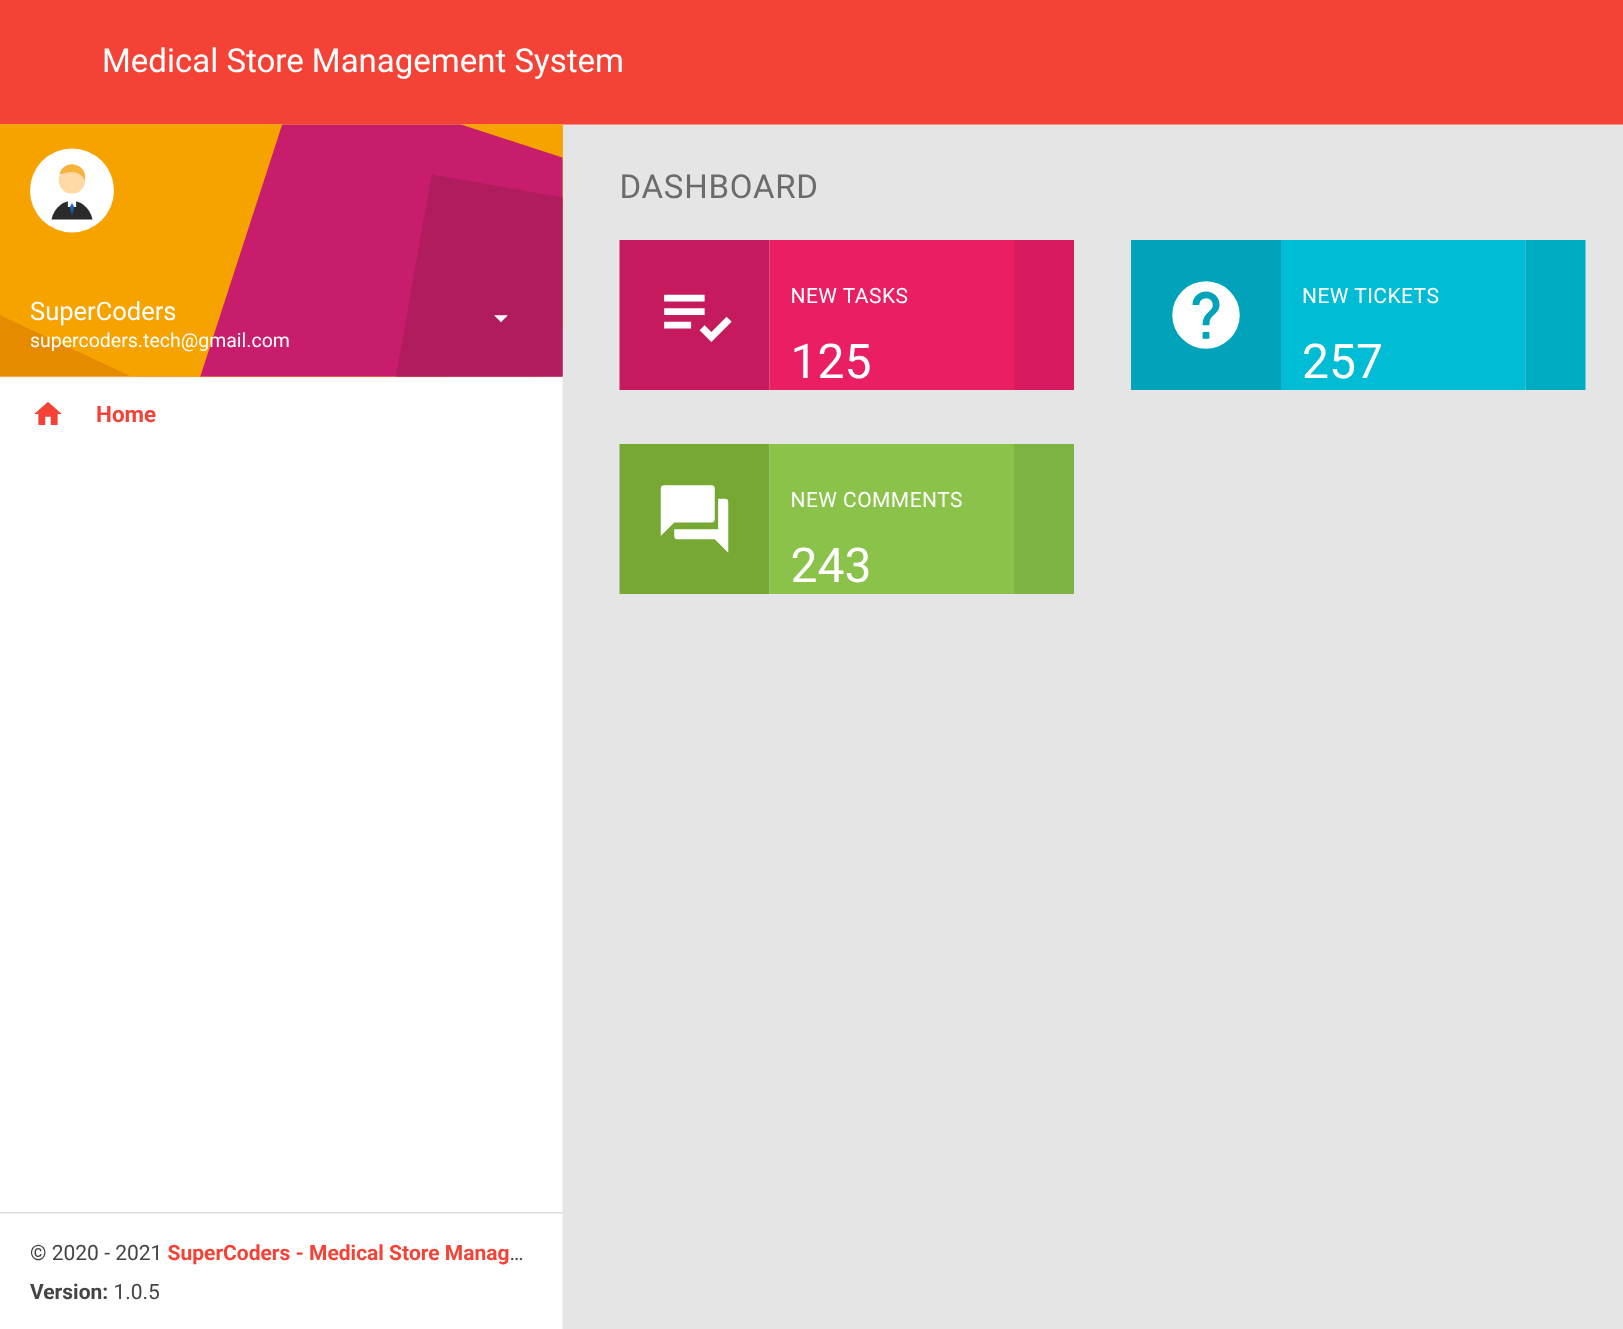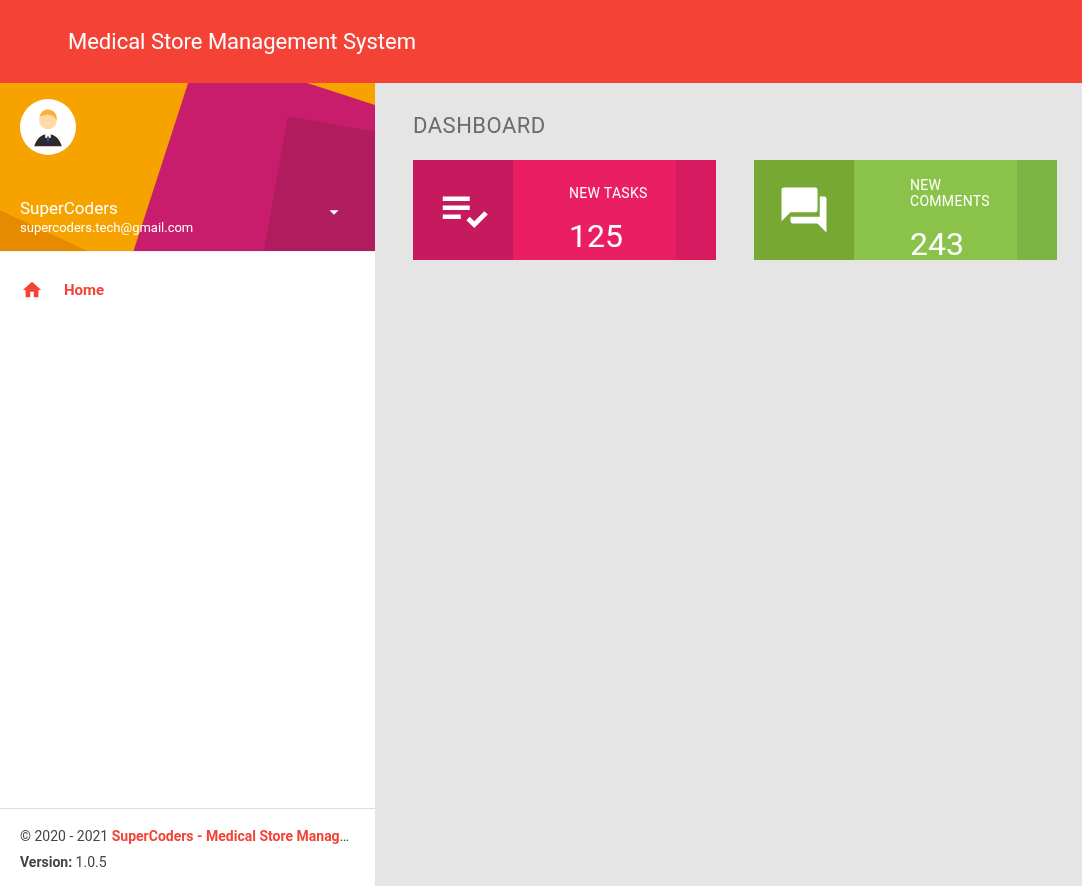--- a/index.html
+++ b/index.html
@@ -61,21 +61,21 @@
     background: #fff; display:flex; align-items:center; justify-content:center;
     overflow:hidden;
   }
   .avatar svg { width: 44px; height: 44px; }
   .user-bottom { display:flex; align-items:flex-end; justify-content:space-between; padding-right:10px;}
   .user-name { font-size: 17px; font-weight:400;margin-top:11px; }
   .user-email { font-size: 13px; margin-top:2px; }
   .chev { color:#fff; display:flex; align-items:center; padding-bottom:12px; cursor:pointer;}
 
   
-  .menu { padding-top: 14px; flex:1; border-top:1px solid rgba(0,0,0,0.05); }
+  .menu { padding-top: 0; flex:1; border-top:1px solid rgba(0,0,0,0.05); }
   .menu-item {
     display:flex; align-items:center; gap:20px;
     padding: 13px 20px; color:#555; font-size:15px; cursor:pointer;
   }
   .menu-item.active { color:#f44336; font-weight:700; }
   .menu-item .mi-icon { width:24px; display:flex; justify-content:center;}
   .menu-item.active .mi-icon svg path { fill:#f44336; }
 
   
   .sidebar-footer {
@@ -94,21 +94,21 @@
   .page-title { color:#6b6b6b; font-size:22px; letter-spacing:0.5px; margin-bottom:22px; font-weight:400;}
   .card-grid {
     display:grid;
     grid-template-columns: 303px 303px;
     grid-template-rows: 100px 100px;
     column-gap: 38px;
     row-gap: 36px;
   }
   .stat-card { display:flex; color:#fff; height:100px; }
   .stat-icon { width:100px; display:flex; align-items:center; justify-content:center;}
-  .stat-body { flex:1; display:flex; align-items:center;padding-left:42px; }
+  .stat-body { flex:1; display:flex; align-items:flex-end; }
   .stat-inner { padding:20px 0 0 14px; }
   .stat-end  { width:40px; }
   .stat-label { font-size:14px; letter-spacing:0.3px;}
   .stat-value { font-size:32px; margin-top:16px; font-weight:400;}
 
   .pink  .stat-icon { background:#c51a5d; } .pink  .stat-body{ background:#e91e63;} .pink  .stat-end{ background:#d81b60;}
   .cyan  .stat-icon { background:#00a3ba; } .cyan  .stat-body{ background:#00bcd4;} .cyan  .stat-end{ background:#00acc1;}
   .green .stat-icon { background:#76a833; } .green .stat-body{ background:#8bc34a;} .green .stat-end{ background:#7cb342;}
   .orange .stat-icon{ background:#e68a00; } .orange .stat-body{ background:#ff9800;} .orange .stat-end{ background:#fb8c00;}
 
@@ -189,20 +189,34 @@
         </div>
         <div class="stat-body">
             <div class="stat-inner">
           <div class="stat-label">NEW TASKS</div>
           <div class="stat-value">125</div>
         </div>
           </div>
         <div class="stat-end"></div>
       </div>
 
+      <div class="stat-card cyan">
+        <div class="stat-icon">
+          <svg width="54" height="54" viewBox="0 0 24 24">
+              <path fill="#fff" d="M12 2a10 10 0 100 20 10 10 0 000-20zm1 17h-2v-2h2v2zm2.07-7.75l-.9.92A3.4 3.4 0 0013 15h-2v-.5a4 4 0 011.17-2.83l1.24-1.26A2 2 0 0012 7a2 2 0 00-2 2H8a4 4 0 118 0c0 .88-.36 1.68-.93 2.25z"></path>
+            </svg>
+        </div>
+        <div class="stat-body">
+            <div class="stat-inner">
+          <div class="stat-label">NEW TICKETS</div>
+          <div class="stat-value">257</div>
+        </div>
+          </div>
+        <div class="stat-end"></div>
+      </div>
 
       <div class="stat-card green">
         <div class="stat-icon">
           <svg width="54" height="54" viewBox="0 0 24 24">
               <path fill="#fff" d="M21 6h-2v9H6v2a1 1 0 001 1h11l4 4V7a1 1 0 00-1-1zM17 2H3a1 1 0 00-1 1v14l4-4h11a1 1 0 001-1V3a1 1 0 00-1-1z"></path>
             </svg>
         </div>
         <div class="stat-body">
             <div class="stat-inner">
           <div class="stat-label">NEW COMMENTS</div>

